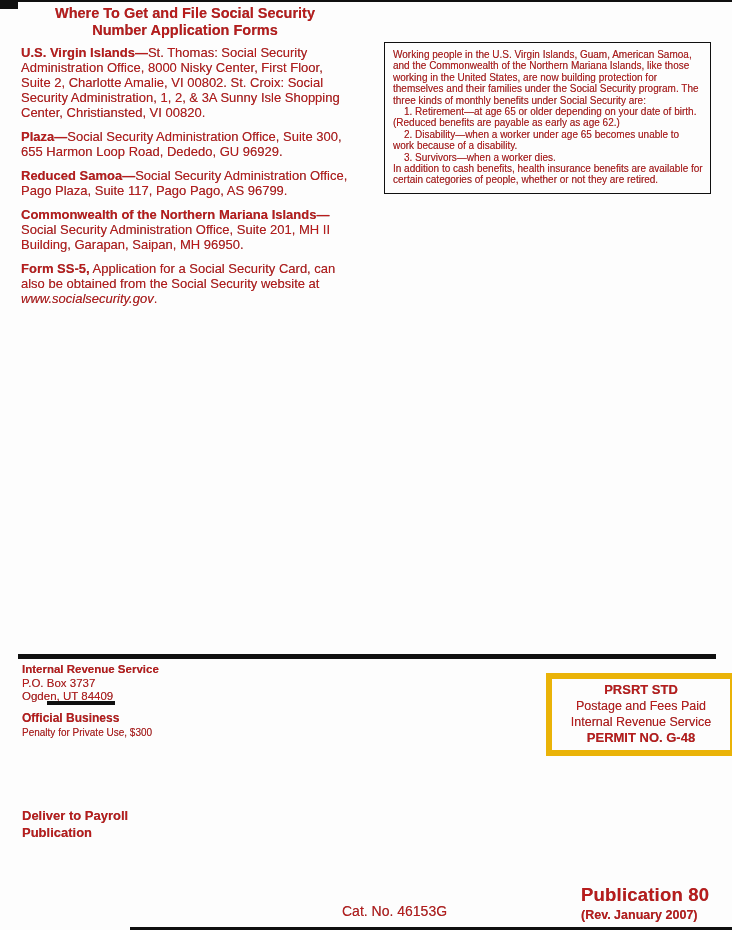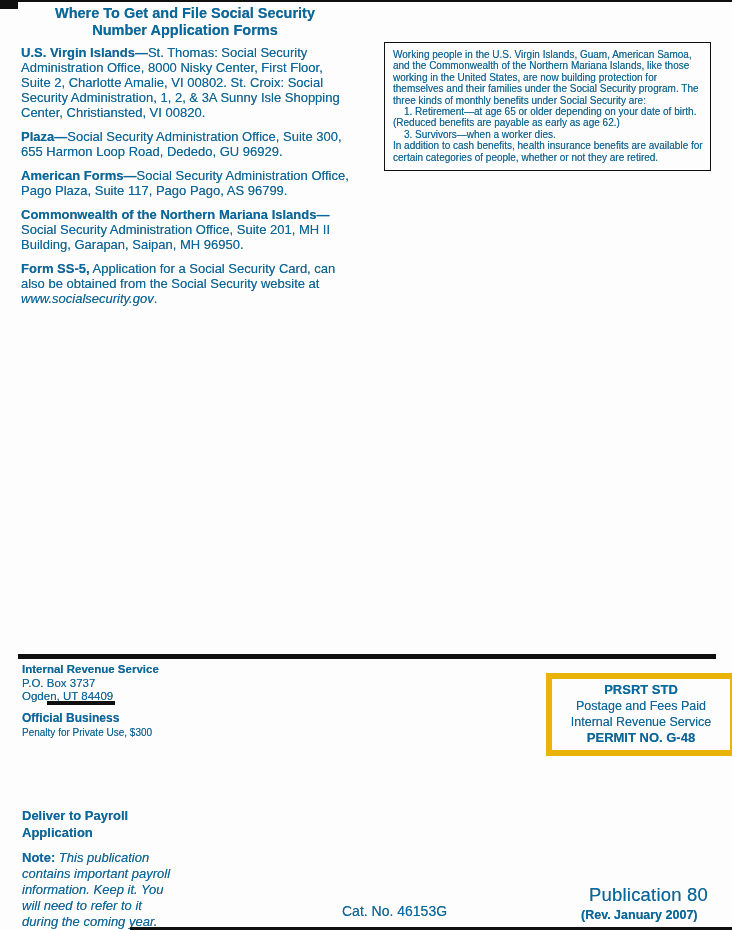--- a/index.html
+++ b/index.html
@@ -2,21 +2,21 @@
 <html><head>
 <meta charset="utf-8">
 <style>
   * { margin:0; padding:0; box-sizing:border-box; }
   html,body { background:#e9e9e9; }
   .page {
     position:relative;
     width:732px; height:930px;
     background:#fdfdfd;
     font-family:"Liberation Sans", "DejaVu Sans", sans-serif;
-    color:#0369a1;
+    color:#b91c1c;
     overflow:hidden;
     text-shadow:0 0 .4px rgba(0,0,0,.45);
   }
   
   .top-rule { position:absolute; top:0; left:0; width:732px; height:2px; background:#101010; }
   .corner-block { position:absolute; top:0; left:0; width:18px; height:9px; background:#101010; }
   .bottom-rule { position:absolute; top:927px; left:130px; width:602px; height:3px; background:#101010; }
 
   
   .doc-title {
@@ -56,21 +56,21 @@
   .permit-box .r { font-size:12.5px; }
 
   
   .deliver { position:absolute; top:808px; left:22px; font-size:13px; line-height:16.5px; font-weight:bold; }
   .note { position:absolute; top:850px; left:22px; font-size:13px; line-height:16px; font-style:italic; }
   .note .note-lead { font-weight:bold; font-style:normal; }
 
   
   .cat-no { position:absolute; top:903px; left:342px; font-size:14px; }
   .pub-block { position:absolute; top:885px; left:581px; }
-  .pub-title { font-weight:normal; font-size:18.5px; line-height:20px; letter-spacing:.2px;margin-left:8px; }
+  .pub-title { font-weight:bold; font-size:18.5px; line-height:20px; letter-spacing:.2px; }
   .pub-rev { font-weight:bold; font-size:12.5px; margin-top:3px; }
 </style>
 </head>
 <body>
 
 <div class="page">
 
   <div class="top-rule"></div>
   <div class="corner-block"></div>
 
@@ -80,33 +80,34 @@
   </h1>
 
   <div class="left-col">
     <p>
       <span class="lead">U.S. Virgin Islands—</span><span>St. Thomas: Social Security Administration Office, 8000 Nisky Center, First Floor, Suite 2, Charlotte Amalie, VI 00802.  St. Croix: Social Security Administration, 1, 2, &amp; 3A Sunny Isle Shopping Center, Christiansted, VI 00820.</span>
     </p>
     <p>
       <span class="lead">Plaza—</span><span>Social Security Administration Office, Suite 300, 655 Harmon Loop Road, Dededo, GU 96929.</span>
     </p>
     <p>
-      <span class="lead">American Forms—</span><span>Social Security Administration Office, Pago Plaza, Suite 117, Pago Pago, AS 96799.</span>
+      <span class="lead">Reduced Samoa—</span><span>Social Security Administration Office, Pago Plaza, Suite 117, Pago Pago, AS 96799.</span>
     </p>
     <p>
       <span class="lead">Commonwealth of the Northern Mariana Islands—</span><span>Social Security Administration Office, Suite 201, MH II Building, Garapan, Saipan, MH 96950.</span>
     </p>
     <p>
       <span class="lead">Form SS-5,</span><span> Application for a Social Security Card, can also be obtained from the Social Security website at </span><span class="website">www.socialsecurity.gov</span><span>.</span>
     </p>
   </div>
 
   <div class="info-box">
     <div>Working people in the U.S. Virgin Islands, Guam, American Samoa, and the Commonwealth of the Northern Mariana Islands, like those working in the United States, are now building protection for themselves and their families under the Social Security program. The three kinds of monthly benefits under Social Security are:</div>
     <div class="item">1. Retirement—at age 65 or older depending on your date of birth. (Reduced benefits are payable as early as age 62.)</div>
+    <div class="item">2. Disability—when a worker under age 65 becomes unable to work because of a disability.</div>
     <div class="item">3. Survivors—when a worker dies.</div>
     <div>In addition to cash benefits, health insurance benefits are available for certain categories of people, whether or not they are retired.</div>
   </div>
 
   <div class="main-rule"></div>
 
   <div class="return-address">
     <div class="org">Internal Revenue Service</div>
     <div>P.O. Box 3737</div>
     <div>Ogden, UT 84409</div>
@@ -119,30 +120,23 @@
 
   <div class="permit-box">
     <div class="b">PRSRT STD</div>
     <div class="r">Postage and Fees Paid</div>
     <div class="r">Internal Revenue Service</div>
     <div class="b">PERMIT NO. G-48</div>
   </div>
 
   <div class="deliver">
     <div>Deliver to Payroll</div>
-    <div>Application</div>
+    <div>Publication</div>
   </div>
 
-  <div class="note">
-    <div><span class="note-lead">Note:</span> <span>This publication</span></div>
-    <div>contains important payroll</div>
-    <div>information. Keep it. You</div>
-    <div>will need to refer to it</div>
-    <div>during the coming year.</div>
-  </div>
 
   <div class="cat-no">Cat. No. 46153G</div>
 
   <div class="pub-block">
     <div class="pub-title">Publication 80</div>
     <div class="pub-rev">(Rev. January 2007)</div>
   </div>
 
   <div class="bottom-rule"></div>
 

